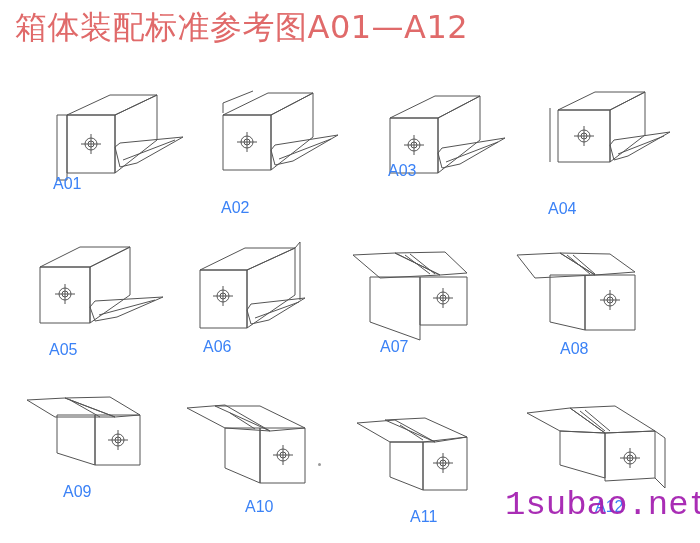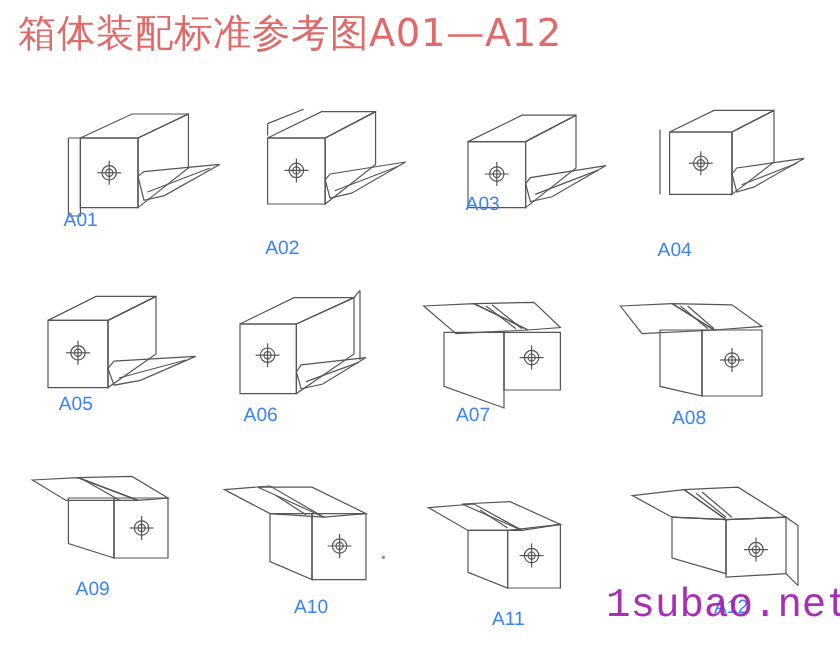--- a/index.html
+++ b/index.html
@@ -95,21 +95,21 @@
       <polygon points="5,22 45,2 95,2 55,22"></polygon>
       <polygon points="55,22 95,2 95,50 55,78"></polygon>
       <polygon points="55,62 60,56 128,52 82,72 60,76"></polygon>
       <line x1="64" y1="70" x2="120" y2="55"></line>
       <circle cx="30" cy="49" r="3"></circle>
         <circle cx="30" cy="49" r="6"></circle>
       <line x1="20" y1="49" x2="40" y2="49"></line>
         <line x1="30" y1="39" x2="30" y2="59"></line>
     </g>
   </svg>
-  <div class="label" style="left:14px;top:84px;text-align:right;">A05</div>
+  <div class="label" style="left:14px;top:96px;text-align:right;">A05</div>
 </div>
 
 <div class="cell" style="left:195px;top:240px;">
   <svg width="170" height="100">
     <g fill="none" stroke="#555" stroke-width="1">
       <polygon points="5,30 52,30 52,88 5,88"></polygon>
       <polygon points="5,30 50,8 100,8 52,30"></polygon>
       <polygon points="52,30 100,8 100,55 52,88"></polygon>
       <line x1="100" y1="8" x2="105" y2="2"></line>
         <line x1="105" y1="2" x2="105" y2="60"></line>

